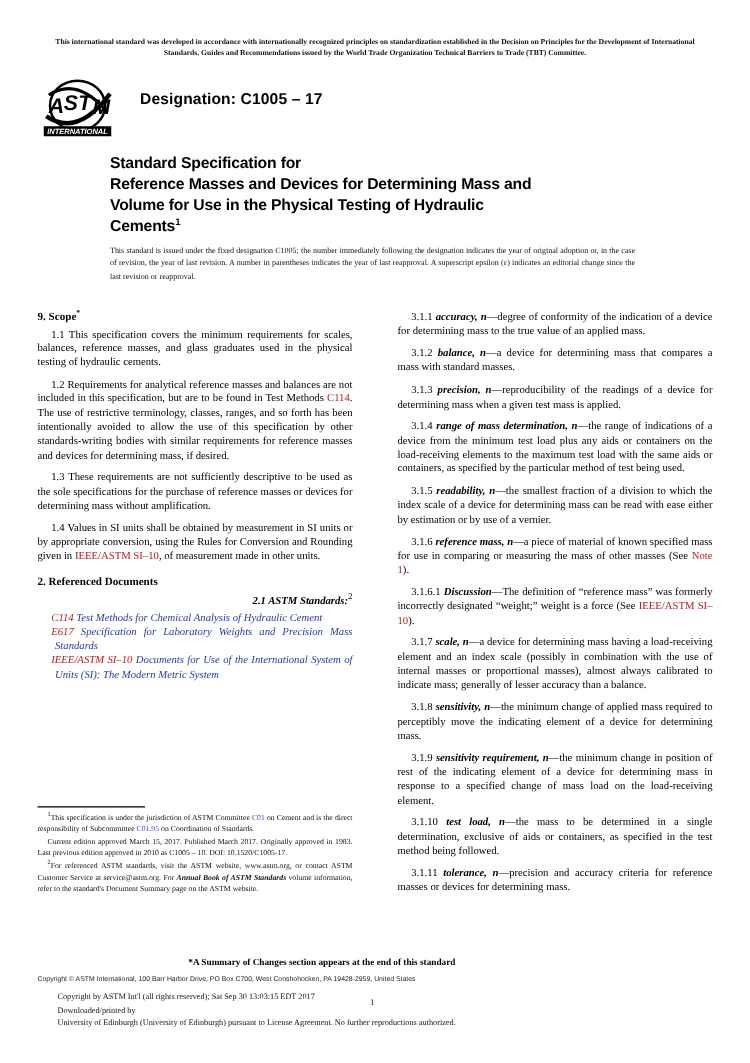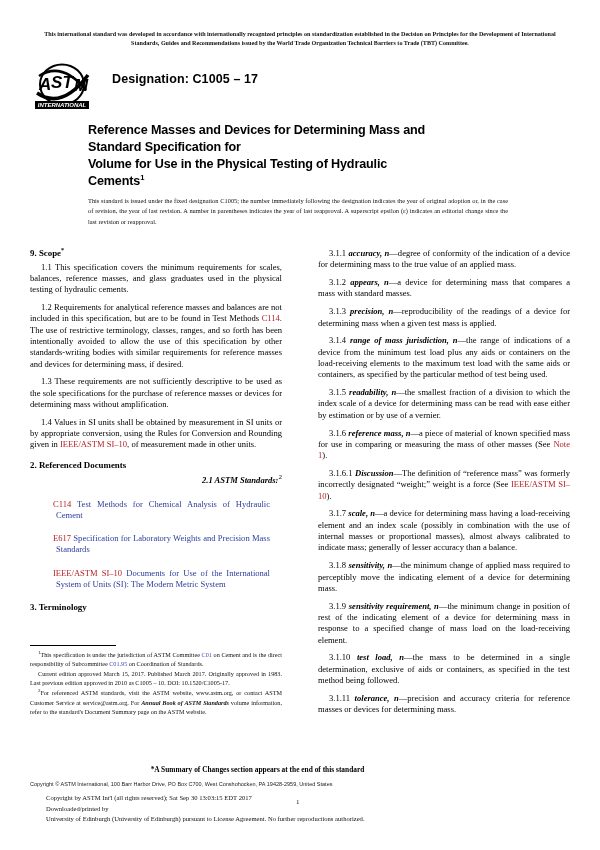--- a/index.html
+++ b/index.html
@@ -132,24 +132,25 @@
   p.sub {
     margin: 0;
     padding: 0;
     text-indent: 11px;
     text-align: right;
   }
 
   
   .reflist { margin-top: 2px; }
   p.refitem {
-    margin: 12px;
+    margin: 0;
     padding: 0 0 0 14px;
     text-indent: -3px;
     text-align: justify;
+    font-style: italic;
   }
   .ref-id {
     color: #b32025;
   }
   .ref-title {
     color: #2c3c9b;
   }
   .link-red { color: #b32025; }
   .link-blue { color: #4848b0; }
   i, .it { font-style: italic; font-weight: bold; }
@@ -239,22 +240,22 @@
         <text x="65" y="52">T</text>
         <text x="88" y="58">M</text>
       </g>
       <rect x="10" y="78" width="108" height="16" fill="#000"></rect>
       <text x="64" y="90" fill="#fff" font-family="Liberation Sans, sans-serif" font-size="12" font-weight="bold" font-style="italic" text-anchor="middle">INTERNATIONAL</text>
     </svg>
     <div class="designation">Designation: C1005 – 17</div>
   </div>
 
   <div class="title-block">
+    <div class="title-line">Standard Specification for</div>
     <div class="title-line">Reference Masses and Devices for Determining Mass and</div>
-    <div class="title-line">Standard Specification for</div>
     <div class="title-line">Volume for Use in the Physical Testing of Hydraulic</div>
     <div class="title-line"><span>Cements</span><sup>1</sup></div>
   </div>
 
   <div class="issue-note">This standard is issued under the fixed designation C1005; the number immediately following the designation indicates the year of original adoption or, in the case of revision, the year of last revision. A number in parentheses indicates the year of last reapproval. A superscript epsilon (ε) indicates an editorial change since the last revision or reapproval.</div>
 
   <div class="col col-left">
 
     <h2 class="sec"><span>9. Scope</span><sup>*</sup></h2>
 
@@ -269,40 +270,39 @@
     <h2 class="sec spaced">2. Referenced Documents</h2>
 
     <p class="sub"><i>2.1 ASTM Standards:</i><sup>2</sup></p>
 
     <div class="reflist">
       <p class="refitem"><span class="ref-id">C114</span> <span class="ref-title">Test Methods for Chemical Analysis of Hydraulic Cement</span></p>
       <p class="refitem"><span class="ref-id">E617</span> <span class="ref-title">Specification for Laboratory Weights and Precision Mass Standards</span></p>
       <p class="refitem"><span class="ref-id">IEEE/ASTM SI–10</span> <span class="ref-title">Documents for Use of the International System of Units (SI): The Modern Metric System</span></p>
     </div>
 
-    <h2 class="sec spaced">3. Terminology</h2>
 
   </div>
 
   <div class="footnotes">
     <div class="fn-rule"></div>
     <p><sup>1</sup><span>This specification is under the jurisdiction of ASTM Committee </span><span class="link-blue">C01</span><span> on Cement and is the direct responsibility of Subcommittee </span><span class="link-blue">C01.95</span><span> on Coordination of Standards.</span></p>
     <p>Current edition approved March 15, 2017. Published March 2017. Originally approved in 1983. Last previous edition approved in 2010 as C1005 – 10. DOI: 10.1520/C1005-17.</p>
     <p><sup>2</sup><span>For referenced ASTM standards, visit the ASTM website, www.astm.org, or contact ASTM Customer Service at service@astm.org. For </span><i>Annual Book of ASTM Standards</i><span> volume information, refer to the standard's Document Summary page on the ASTM website.</span></p>
   </div>
 
   <div class="col col-right">
 
     <p class="para"><span>3.1.1</span> <i>accuracy, n</i><span>—degree of conformity of the indication of a device for determining mass to the true value of an applied mass.</span></p>
 
-    <p class="para"><span>3.1.2</span> <i>appears, n</i><span>—a device for determining mass that compares a mass with standard masses.</span></p>
+    <p class="para"><span>3.1.2</span> <i>balance, n</i><span>—a device for determining mass that compares a mass with standard masses.</span></p>
 
     <p class="para"><span>3.1.3</span> <i>precision, n</i><span>—reproducibility of the readings of a device for determining mass when a given test mass is applied.</span></p>
 
-    <p class="para"><span>3.1.4</span> <i>range of mass jurisdiction, n</i><span>—the range of indications of a device from the minimum test load plus any aids or containers on the load-receiving elements to the maximum test load with the same aids or containers, as specified by the particular method of test being used.</span></p>
+    <p class="para"><span>3.1.4</span> <i>range of mass determination, n</i><span>—the range of indications of a device from the minimum test load plus any aids or containers on the load-receiving elements to the maximum test load with the same aids or containers, as specified by the particular method of test being used.</span></p>
 
     <p class="para"><span>3.1.5</span> <i>readability, n</i><span>—the smallest fraction of a division to which the index scale of a device for determining mass can be read with ease either by estimation or by use of a vernier.</span></p>
 
     <p class="para"><span>3.1.6</span> <i>reference mass, n</i><span>—a piece of material of known specified mass for use in comparing or measuring the mass of other masses (See </span><span class="link-red">Note 1</span><span>).</span></p>
 
     <p class="para"><span>3.1.6.1</span> <i>Discussion</i><span>—The definition of “reference mass” was formerly incorrectly designated “weight;” weight is a force (See </span><span class="link-red">IEEE/ASTM SI–10</span><span>).</span></p>
 
     <p class="para"><span>3.1.7</span> <i>scale, n</i><span>—a device for determining mass having a load-receiving element and an index scale (possibly in combination with the use of internal masses or proportional masses), almost always calibrated to indicate mass; generally of lesser accuracy than a balance.</span></p>
 
     <p class="para"><span>3.1.8</span> <i>sensitivity, n</i><span>—the minimum change of applied mass required to perceptibly move the indicating element of a device for determining mass.</span></p>

